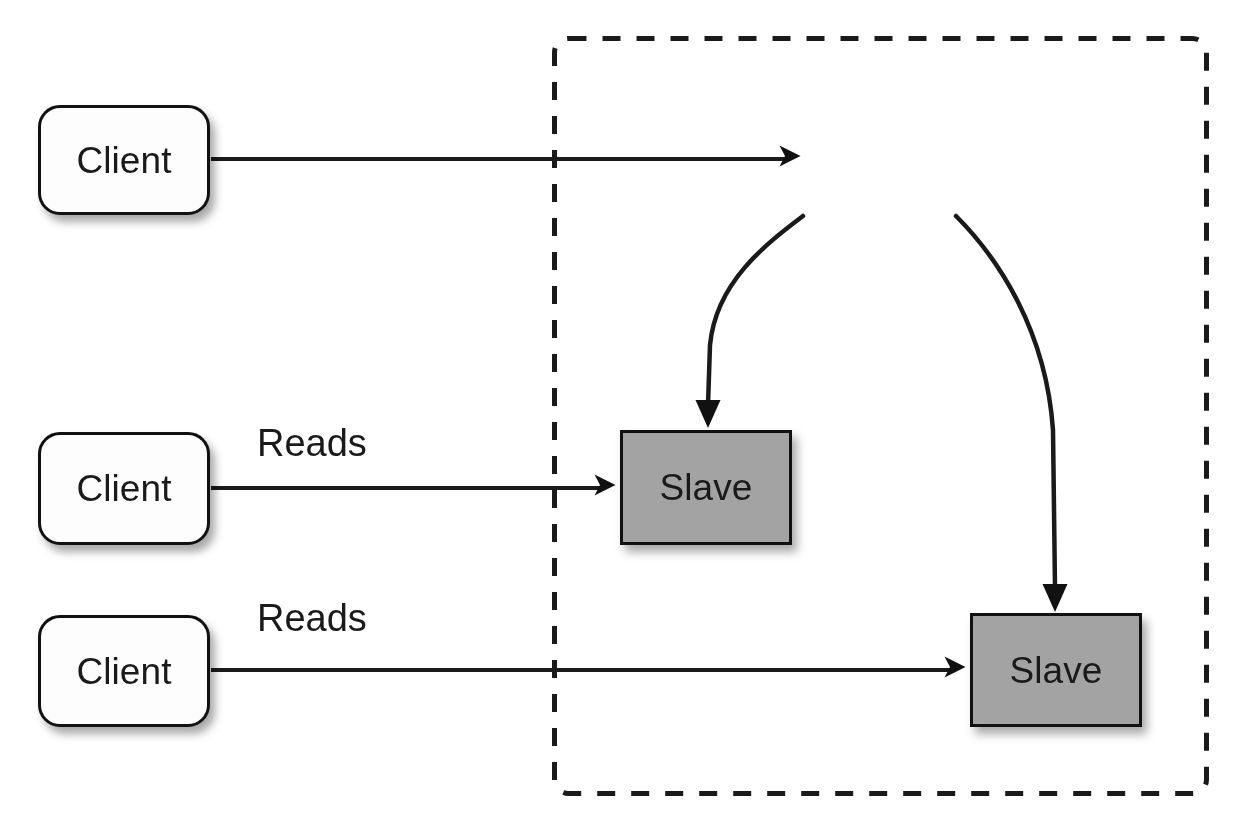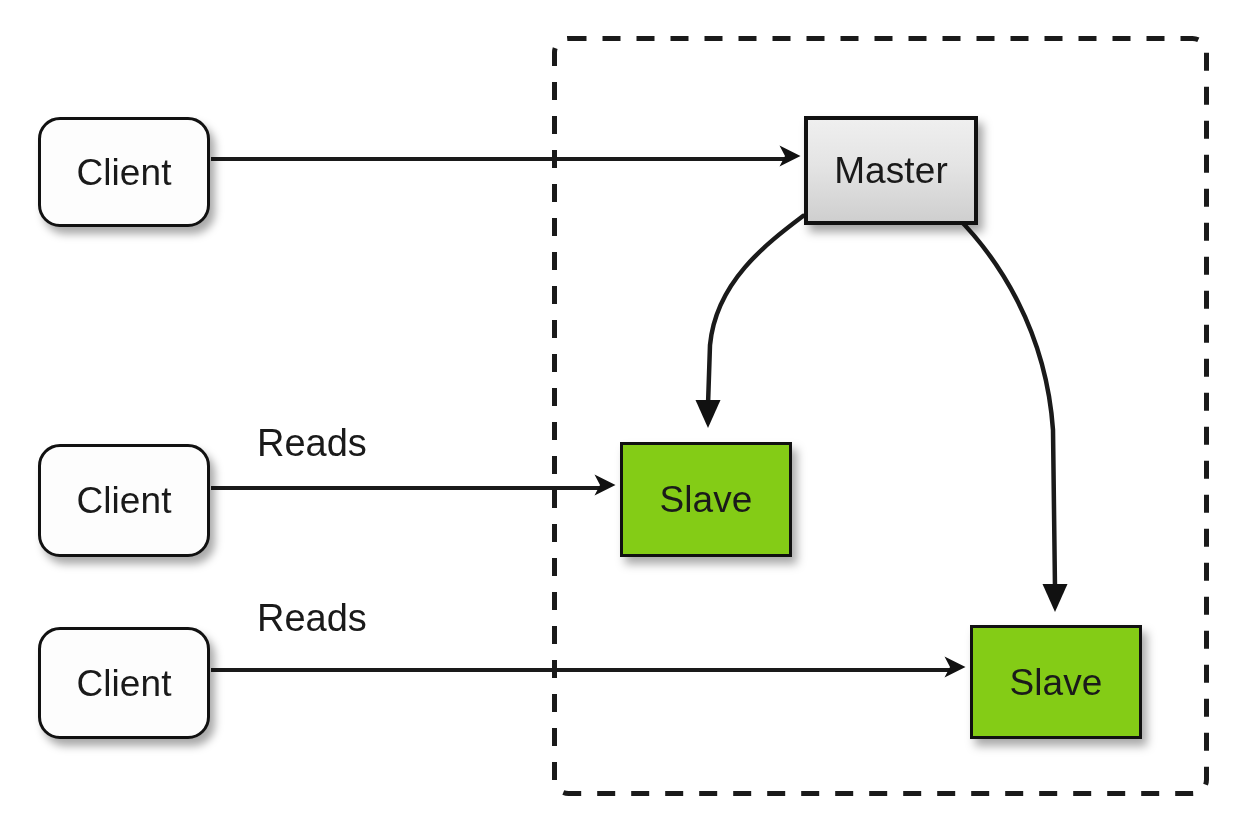--- a/index.html
+++ b/index.html
@@ -31,36 +31,35 @@
     position: absolute;
     box-sizing: border-box;
     display: flex;
     align-items: center;
     justify-content: center;
     color: #1a1a1a;
     font-size: 37px;
     line-height: 1;
     letter-spacing: 0.1px;
     white-space: nowrap;
-    margin-top: 12px;
   }
   .node-client {
     border: 3.5px solid #111111;
     border-radius: 22px;
     background: #fdfdfd;
     box-shadow: 5px 7px 9px rgba(0,0,0,0.34);
   }
   .node-master {
     border: 4px solid #111111;
     background: linear-gradient(to bottom, #efefef 0%, #e4e4e4 45%, #cfcfcf 100%);
     box-shadow: 5px 7px 9px rgba(0,0,0,0.36);
   }
   .node-slave {
     border: 3.5px solid #111111;
-    background: #84cc16;
+    background: #a3a3a3;
     box-shadow: 5px 7px 9px rgba(0,0,0,0.34);
     align-items: center;
   }
   
   .edge-label {
     position: absolute;
     color: #1a1a1a;
     font-size: 38px;
     line-height: 1;
     white-space: nowrap;
@@ -104,23 +103,20 @@
   </div>
 
   <div class="node node-client" style="left:38px; top:432px; width:172px; height:113px;">
     <span>Client</span>
   </div>
 
   <div class="node node-client" style="left:38px; top:615px; width:172px; height:112px;">
     <span>Client</span>
   </div>
 
-  <div class="node node-master" style="left:804px; top:104px; width:174px; height:109px;">
-    <span>Master</span>
-  </div>
 
   <div class="node node-slave" style="left:620px; top:430px; width:172px; height:115px;">
     <span>Slave</span>
   </div>
 
   <div class="node node-slave" style="left:970px; top:613px; width:172px; height:114px;">
     <span>Slave</span>
   </div>
 
 

